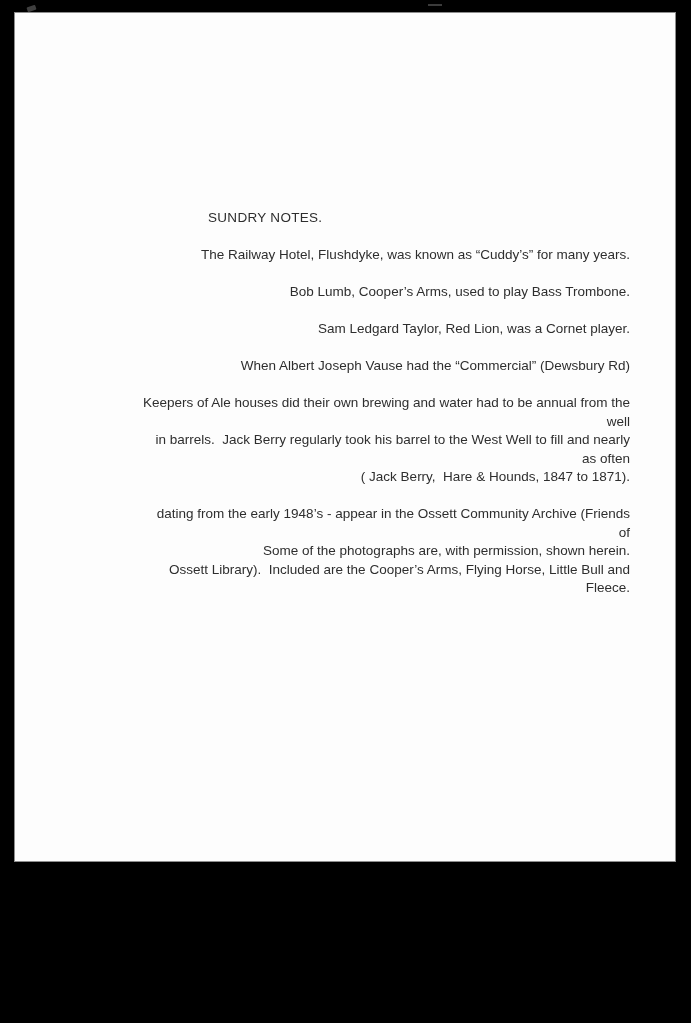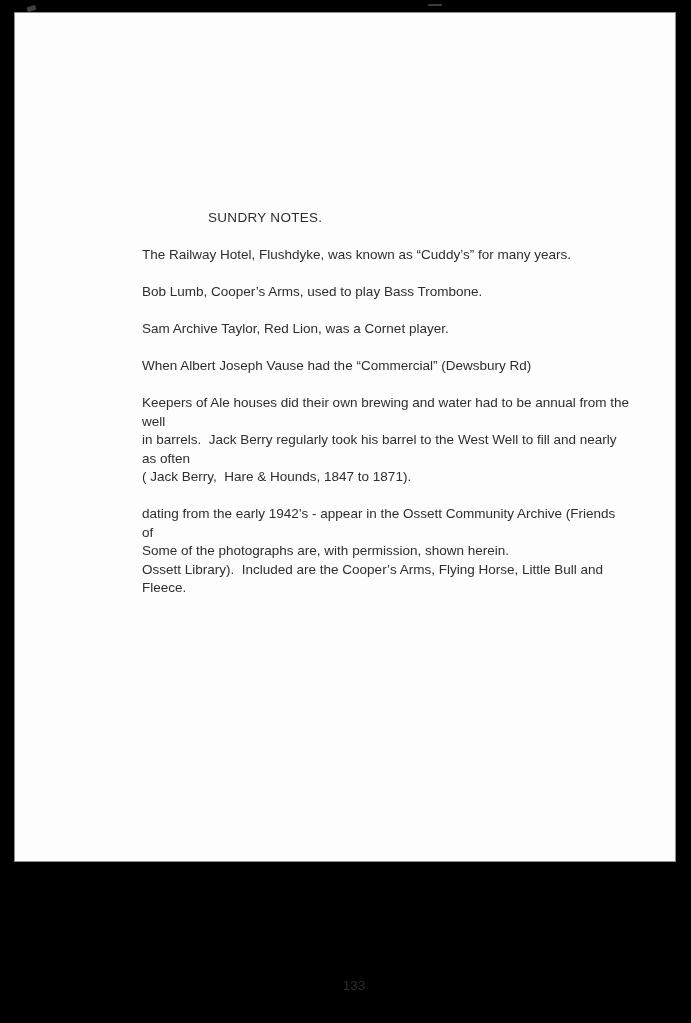--- a/index.html
+++ b/index.html
@@ -60,20 +60,21 @@
     margin: 0 0 18.5px 66px;
     line-height: 18.5px;
     letter-spacing: 0.3px;
   }
   .para {
     margin: 0 0 18.5px 0;
   }
   .line {
     display: block;
     white-space: pre-wrap;
+    text-align: right;
   }
   .pagenum {
     position: absolute;
     left: 0;
     right: 0;
     top: 964px;
     text-align: center;
     text-indent: 18px;
     color: #2e2e2e;
     font-size: 13.5px;
@@ -95,37 +96,36 @@
 
       <p class="para">
         <span class="line">The Railway Hotel, Flushdyke, was known as “Cuddy’s” for many years.</span>
       </p>
 
       <p class="para">
         <span class="line">Bob Lumb, Cooper’s Arms, used to play Bass Trombone.</span>
       </p>
 
       <p class="para">
-        <span class="line">Sam Archive Taylor, Red Lion, was a Cornet player.</span>
+        <span class="line">Sam Ledgard Taylor, Red Lion, was a Cornet player.</span>
       </p>
 
       <p class="para">
         <span class="line">When Albert Joseph Vause had the “Commercial” (Dewsbury Rd)</span>
       </p>
 
       <p class="para">
         <span class="line">Keepers of Ale houses did their own brewing and water had to be annual from the well</span>
         <span class="line">in barrels.  Jack Berry regularly took his barrel to the West Well to fill and nearly as often</span>
         <span class="line">( Jack Berry,  Hare &amp; Hounds, 1847 to 1871).</span>
       </p>
 
       <p class="para">
-        <span class="line">dating from the early 1942’s - appear in the Ossett Community Archive (Friends of</span>
+        <span class="line">dating from the early 1948’s - appear in the Ossett Community Archive (Friends of</span>
         <span class="line">Some of the photographs are, with permission, shown herein.</span>
         <span class="line">Ossett Library).  Included are the Cooper’s Arms, Flying Horse, Little Bull and Fleece.</span>
       </p>
 
     </div>
 
-    <div class="pagenum">133</div>
 
   </div>
 </div>
 
 </body></html>

